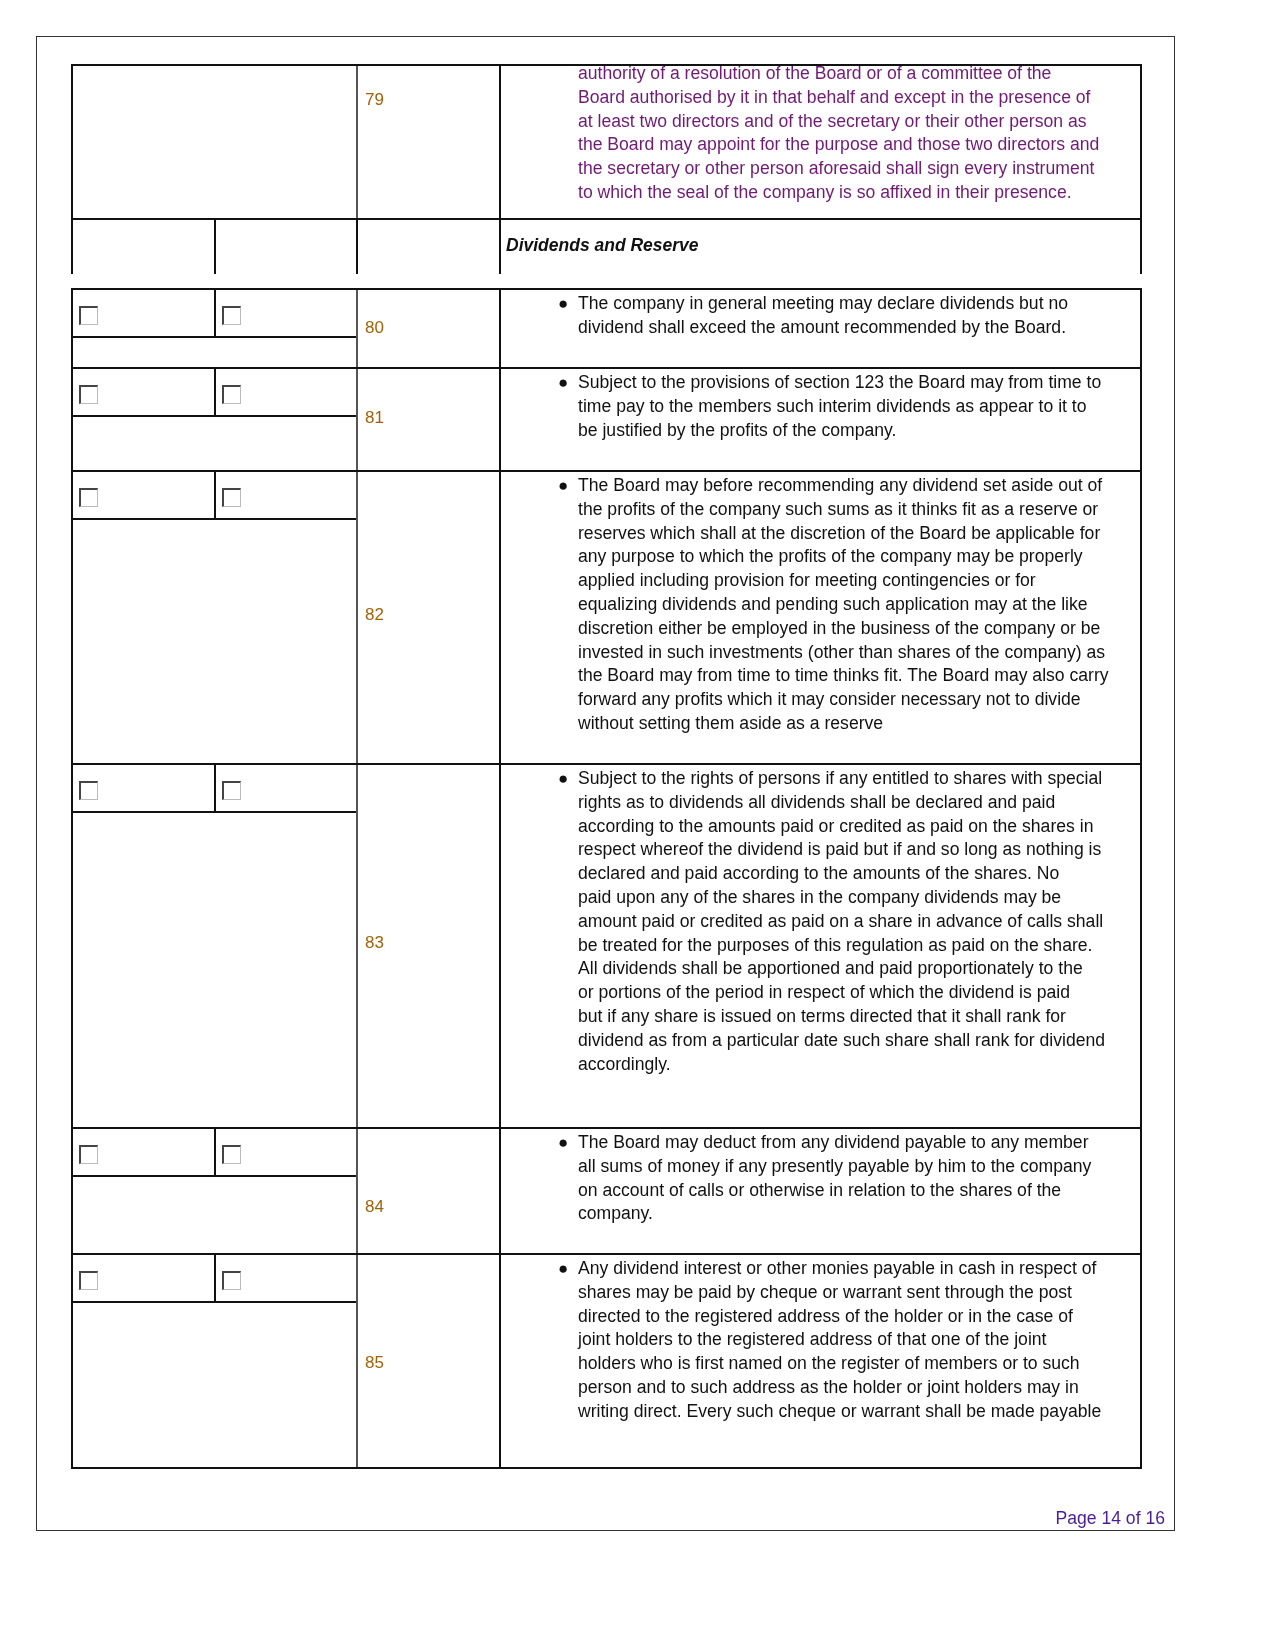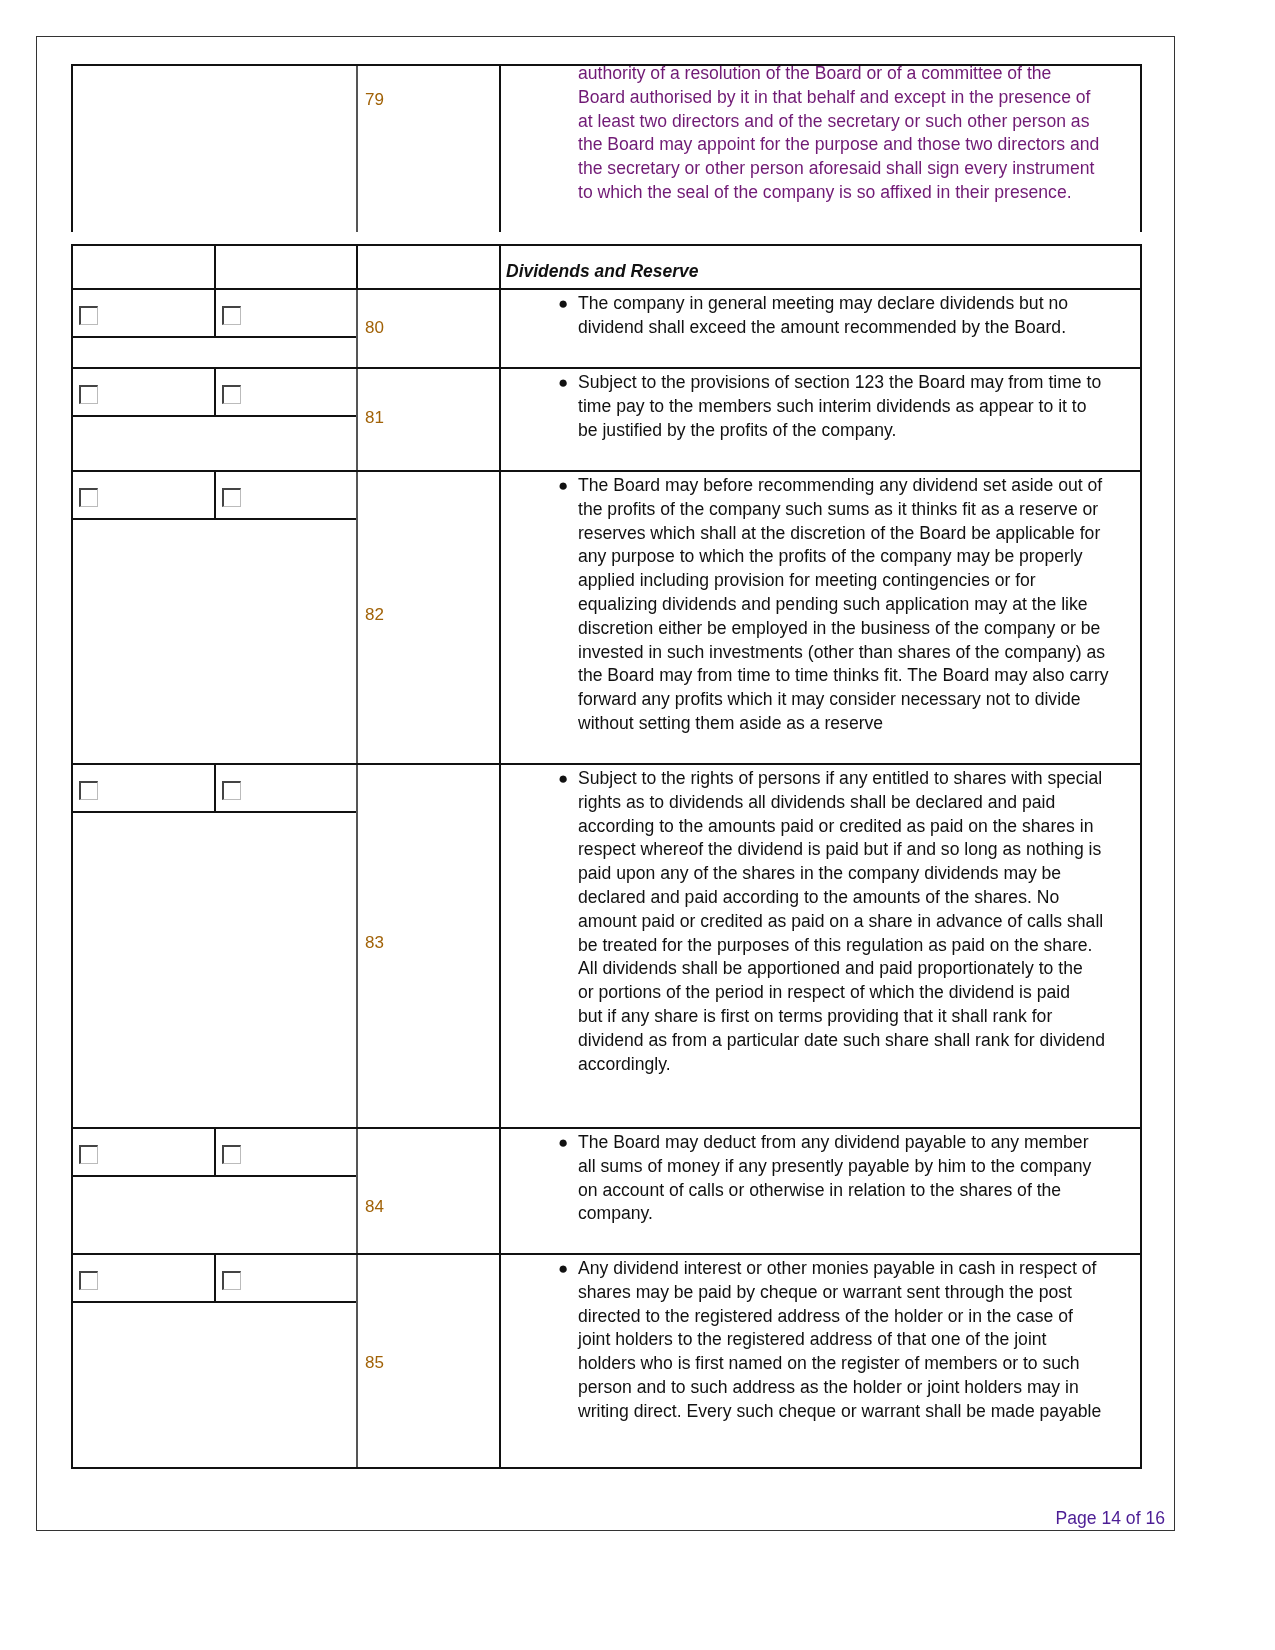--- a/index.html
+++ b/index.html
@@ -34,28 +34,28 @@
 
 <div class="tbl">
 
   <div class="row" style="top:0;height:168px;">
     <div class="vline gray" style="left:283px;"></div>
     <div class="vline" style="left:426px;"></div>
     <div class="num" style="top:24px;">79</div>
     <div class="text" style="top:-4px;">
       <div>authority of a resolution of the Board or of a committee of the</div>
       <div>Board authorised by it in that behalf and except in the presence of</div>
-      <div>at least two directors and of the secretary or such other person as</div>
+      <div>at least two directors and of the secretary or their other person as</div>
       <div>the Board may appoint for the purpose and those two directors and</div>
       <div>the secretary or other person aforesaid shall sign every instrument</div>
       <div>to which the seal of the company is so affixed in their presence.</div>
     </div>
   </div>
 
-  <div class="row" style="top:180px;height:56px;">
+  <div class="row" style="top:154px;height:56px;">
     <div class="vline" style="left:141px;"></div>
     <div class="vline" style="left:283px;"></div>
     <div class="vline" style="left:426px;"></div>
     <div class="heading" style="top:15px;">Dividends and Reserve</div>
   </div>
 
   <div class="row" style="top:224px;height:79px;">
     <div class="cb-cell c1">
         <div class="checkbox"></div>
       </div>
@@ -125,27 +125,27 @@
       </div>
     <div class="vline gray" style="left:283px;"></div>
     <div class="vline" style="left:426px;"></div>
     <div class="num" style="top:168px;">83</div>
     <div class="bullet-text" style="top:2px;">
       <span class="bullet">●</span>
       <div>Subject to the rights of persons if any entitled to shares with special</div>
       <div>rights as to dividends all dividends shall be declared and paid</div>
       <div>according to the amounts paid or credited as paid on the shares in</div>
       <div>respect whereof the dividend is paid but if and so long as nothing is</div>
+      <div>declared and paid according to the amounts of the shares. No</div>
       <div>paid upon any of the shares in the company dividends may be</div>
-      <div>declared and paid according to the amounts of the shares. No</div>
       <div>amount paid or credited as paid on a share in advance of calls shall</div>
       <div>be treated for the purposes of this regulation as paid on the share.</div>
       <div>All dividends shall be apportioned and paid proportionately to the</div>
       <div>or portions of the period in respect of which the dividend is paid</div>
-      <div>but if any share is first on terms providing that it shall rank for</div>
+      <div>but if any share is issued on terms directed that it shall rank for</div>
       <div>dividend as from a particular date such share shall rank for dividend</div>
       <div>accordingly.</div>
     </div>
   </div>
 
   <div class="row" style="top:1063px;height:126px;">
     <div class="cb-cell c1">
         <div class="checkbox"></div>
       </div>
     <div class="cb-cell c2">

